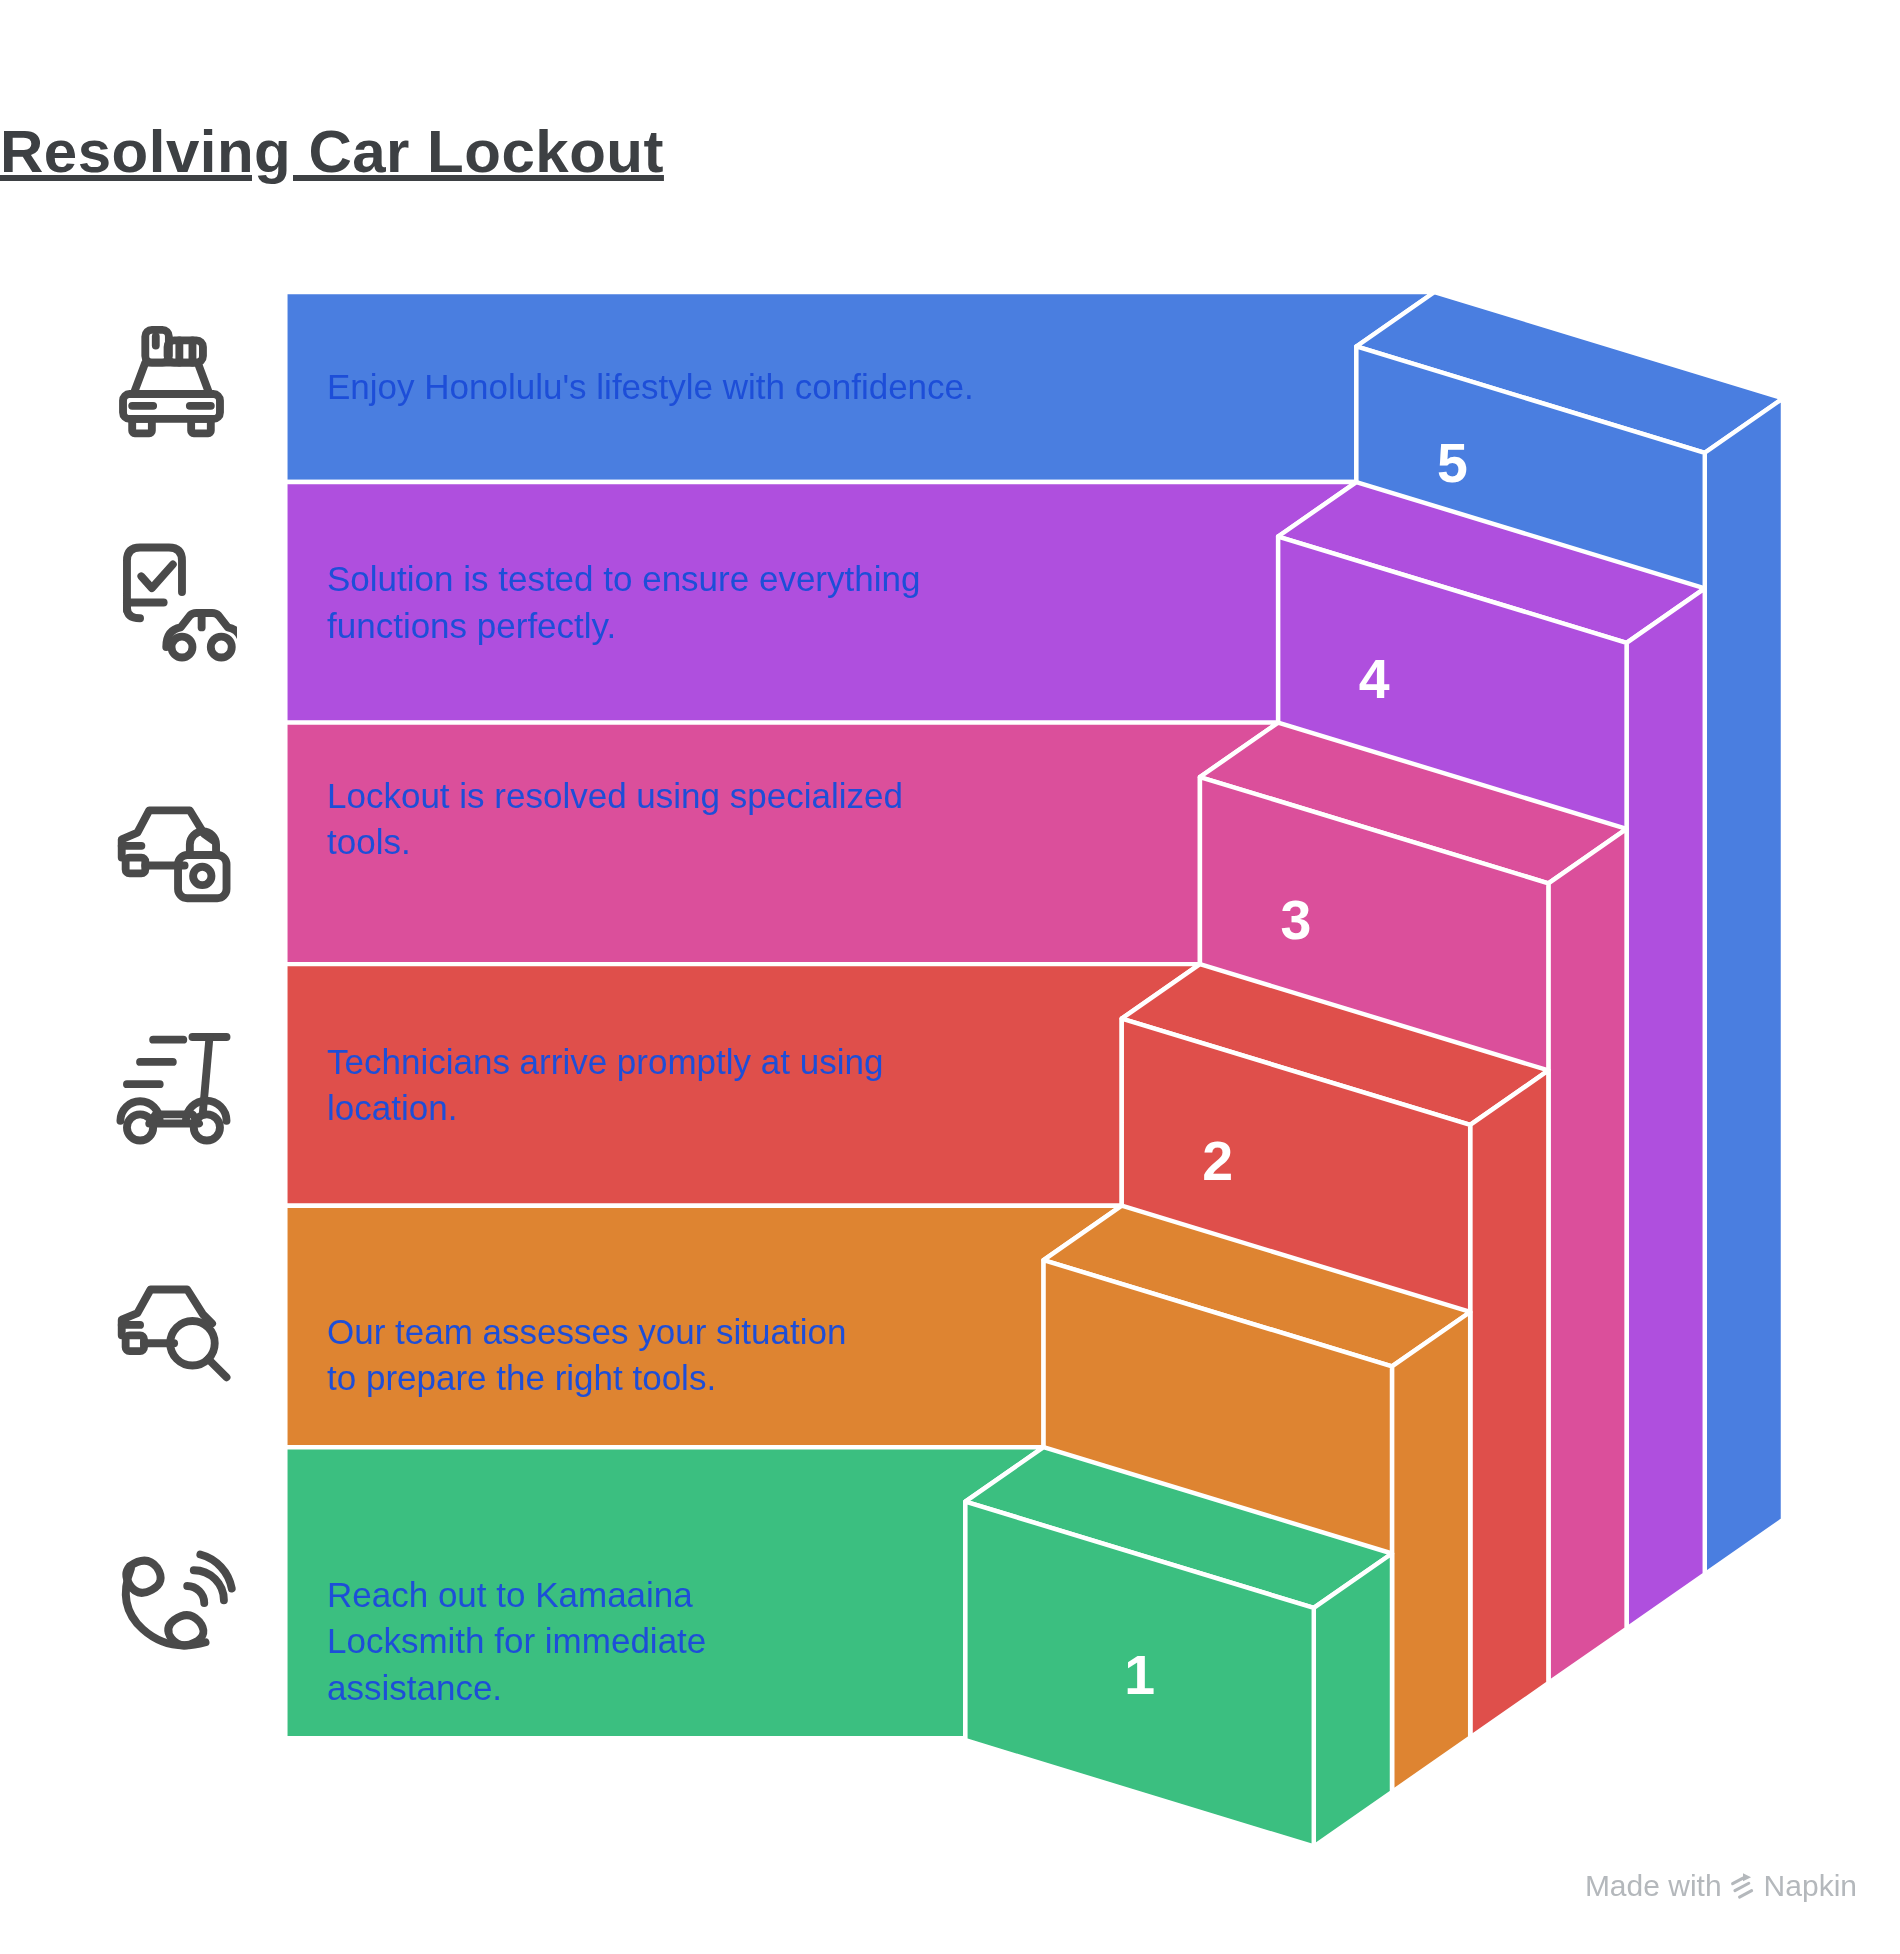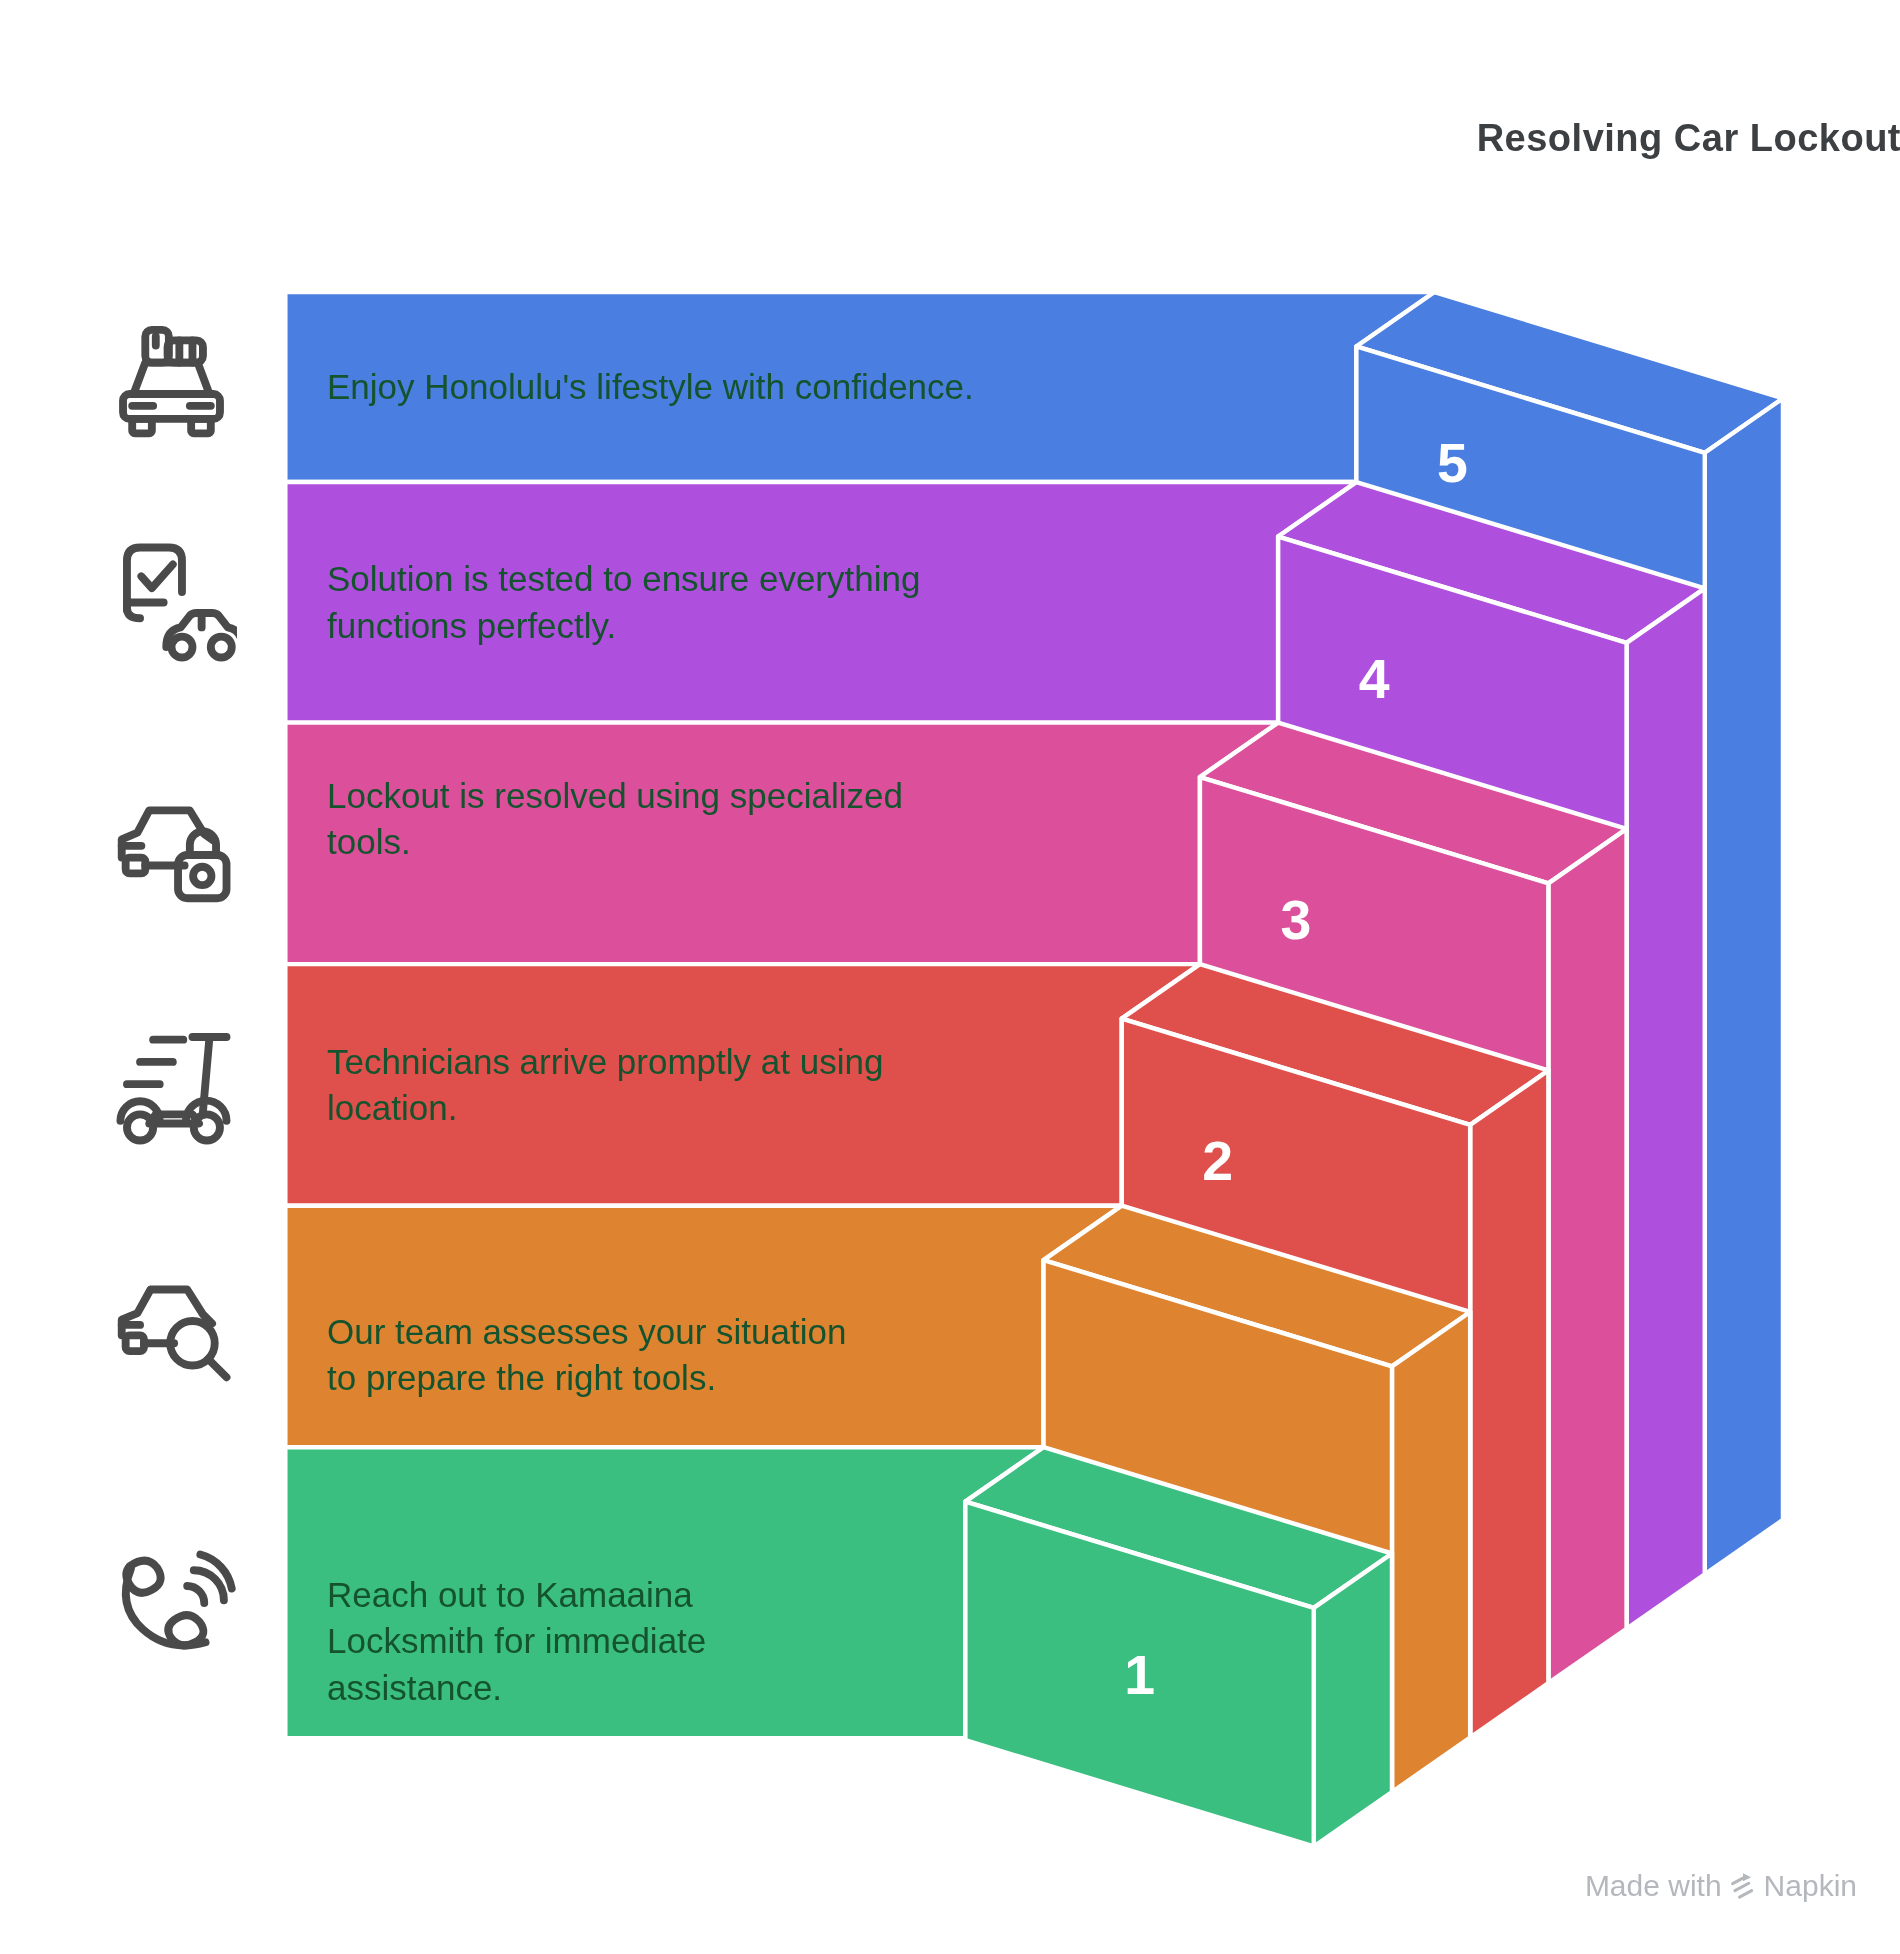--- a/index.html
+++ b/index.html
@@ -2,33 +2,34 @@
 <html><head>
 <meta charset="utf-8">
 <style>
   html,body{margin:0;padding:0;background:#ffffff;}
   .canvas{
     position:relative;width:1901px;height:1954px;background:#ffffff;overflow:hidden;
     font-family:"Liberation Sans", sans-serif;
   }
   .page-title{
     position:absolute;left:0;right:0;top:117px;margin:0;
-    text-align:right;font-size:38px;font-weight:700;color:#3d4043;
+    text-align:left;font-size:60px;font-weight:700;color:#3d4043;
     letter-spacing:0.5px;
+    text-decoration:underline;
   }
   #stairs-svg{position:absolute;left:0;top:0;}
   .row-icon{
     position:absolute;left:102px;width:139px;
     display:flex;align-items:center;justify-content:center;
   }
   .row-icon svg{display:block;}
   .row-text{
     position:absolute;left:327px;width:752px;
     display:flex;align-items:center;
-    color:#14532d;font-size:35px;line-height:1.32;
+    color:#1d4ed8;font-size:35px;line-height:1.32;
     white-space:pre-line;
   }
   .step-number{
     font-family:"Liberation Sans", sans-serif;
     font-size:56px;font-weight:700;fill:#ffffff;
   }
   .credit{
     position:absolute;top:1869px;right:44px;
     display:flex;align-items:center;gap:6px;
     color:#b4b8bc;font-size:30px;

